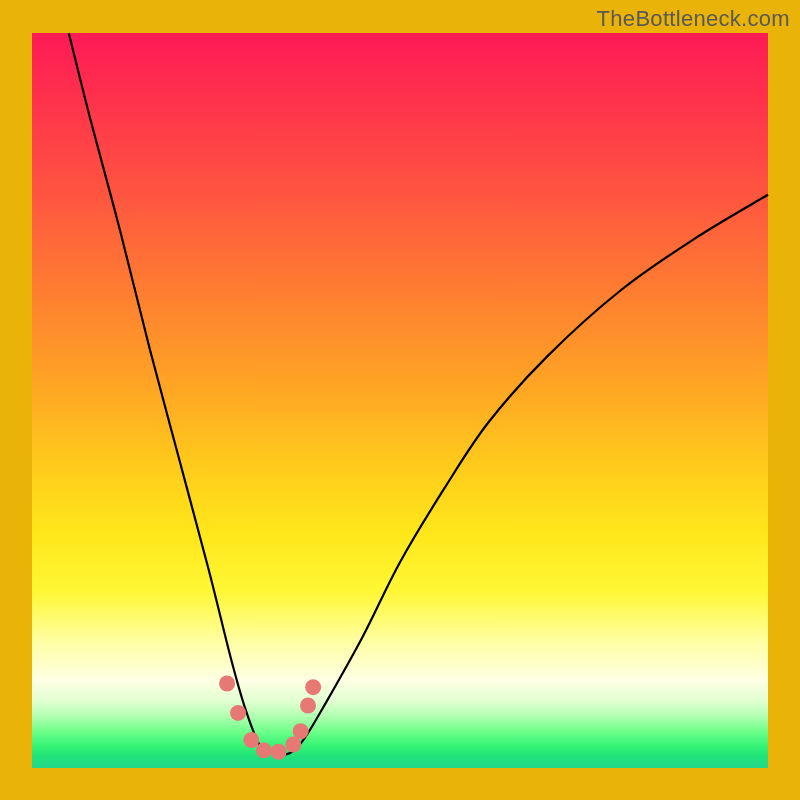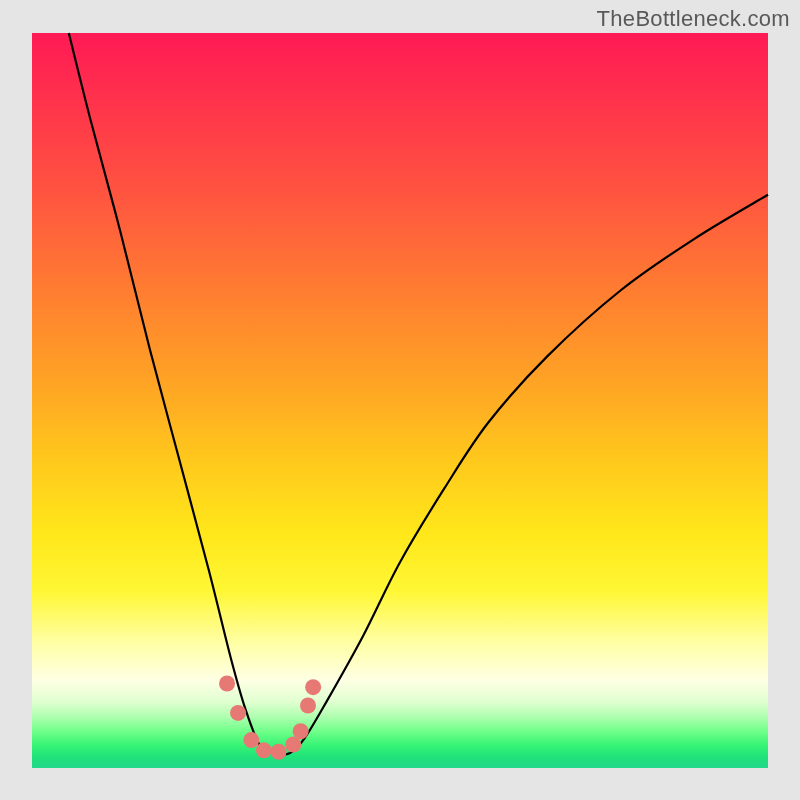--- a/index.html
+++ b/index.html
@@ -8,21 +8,21 @@
     width: 800px;
     height: 800px;
     overflow: hidden;
     background: #000;
     font-family: Arial, Helvetica, sans-serif;
   }
   .frame {
     position: absolute;
     left: 0; top: 0;
     width: 800px; height: 800px;
-    background: #e5e5e5;
+    background: #eab308;
   }
   .plot {
     position: absolute;
     left: 32px;
     top: 33px;
     width: 736px;
     height: 735px;
     
     background: linear-gradient(to bottom,
       #ff1a55 0%,

